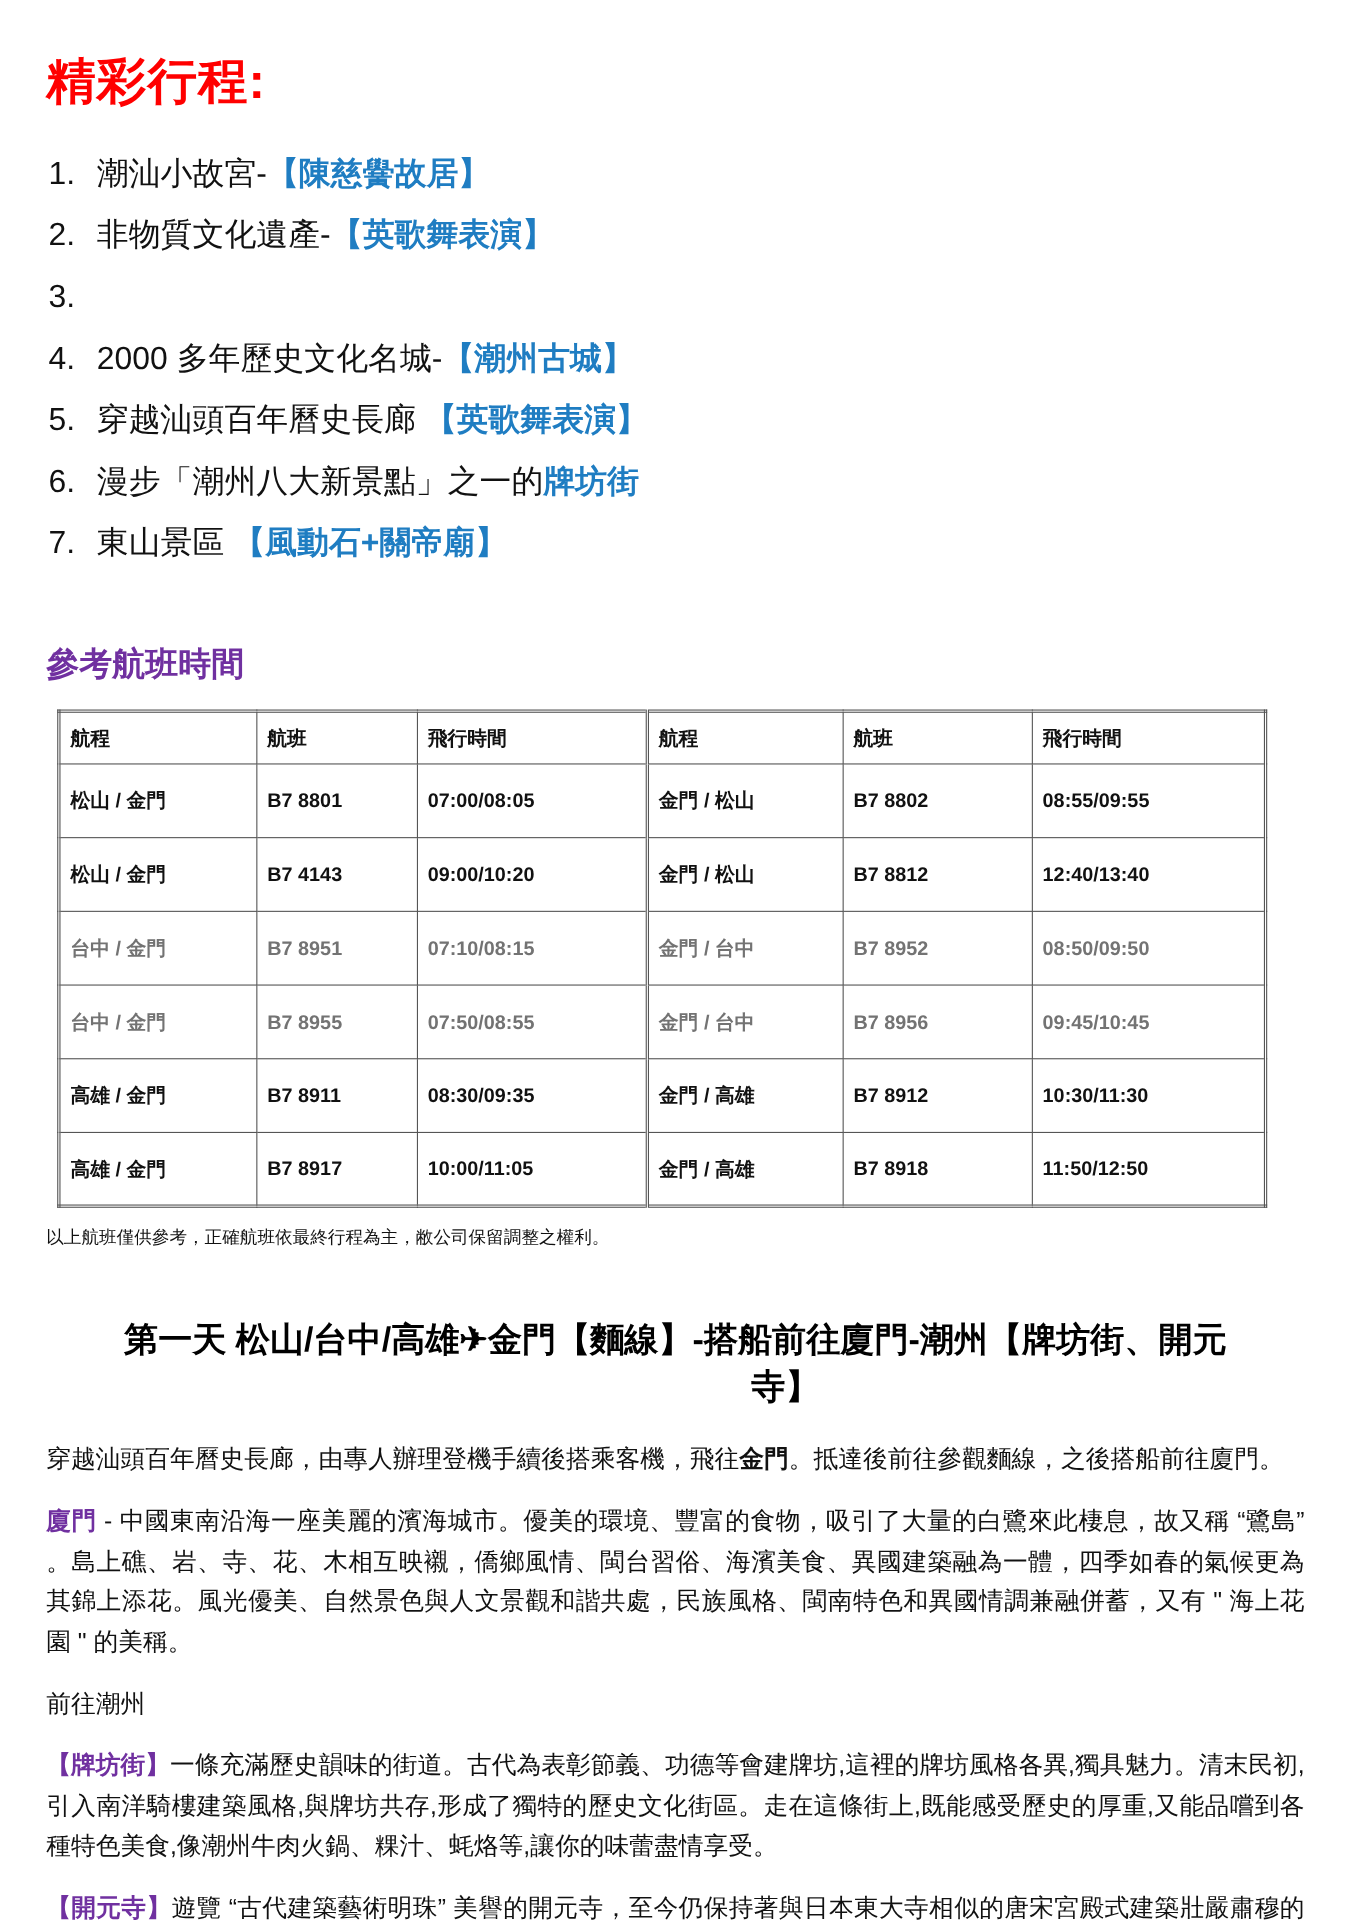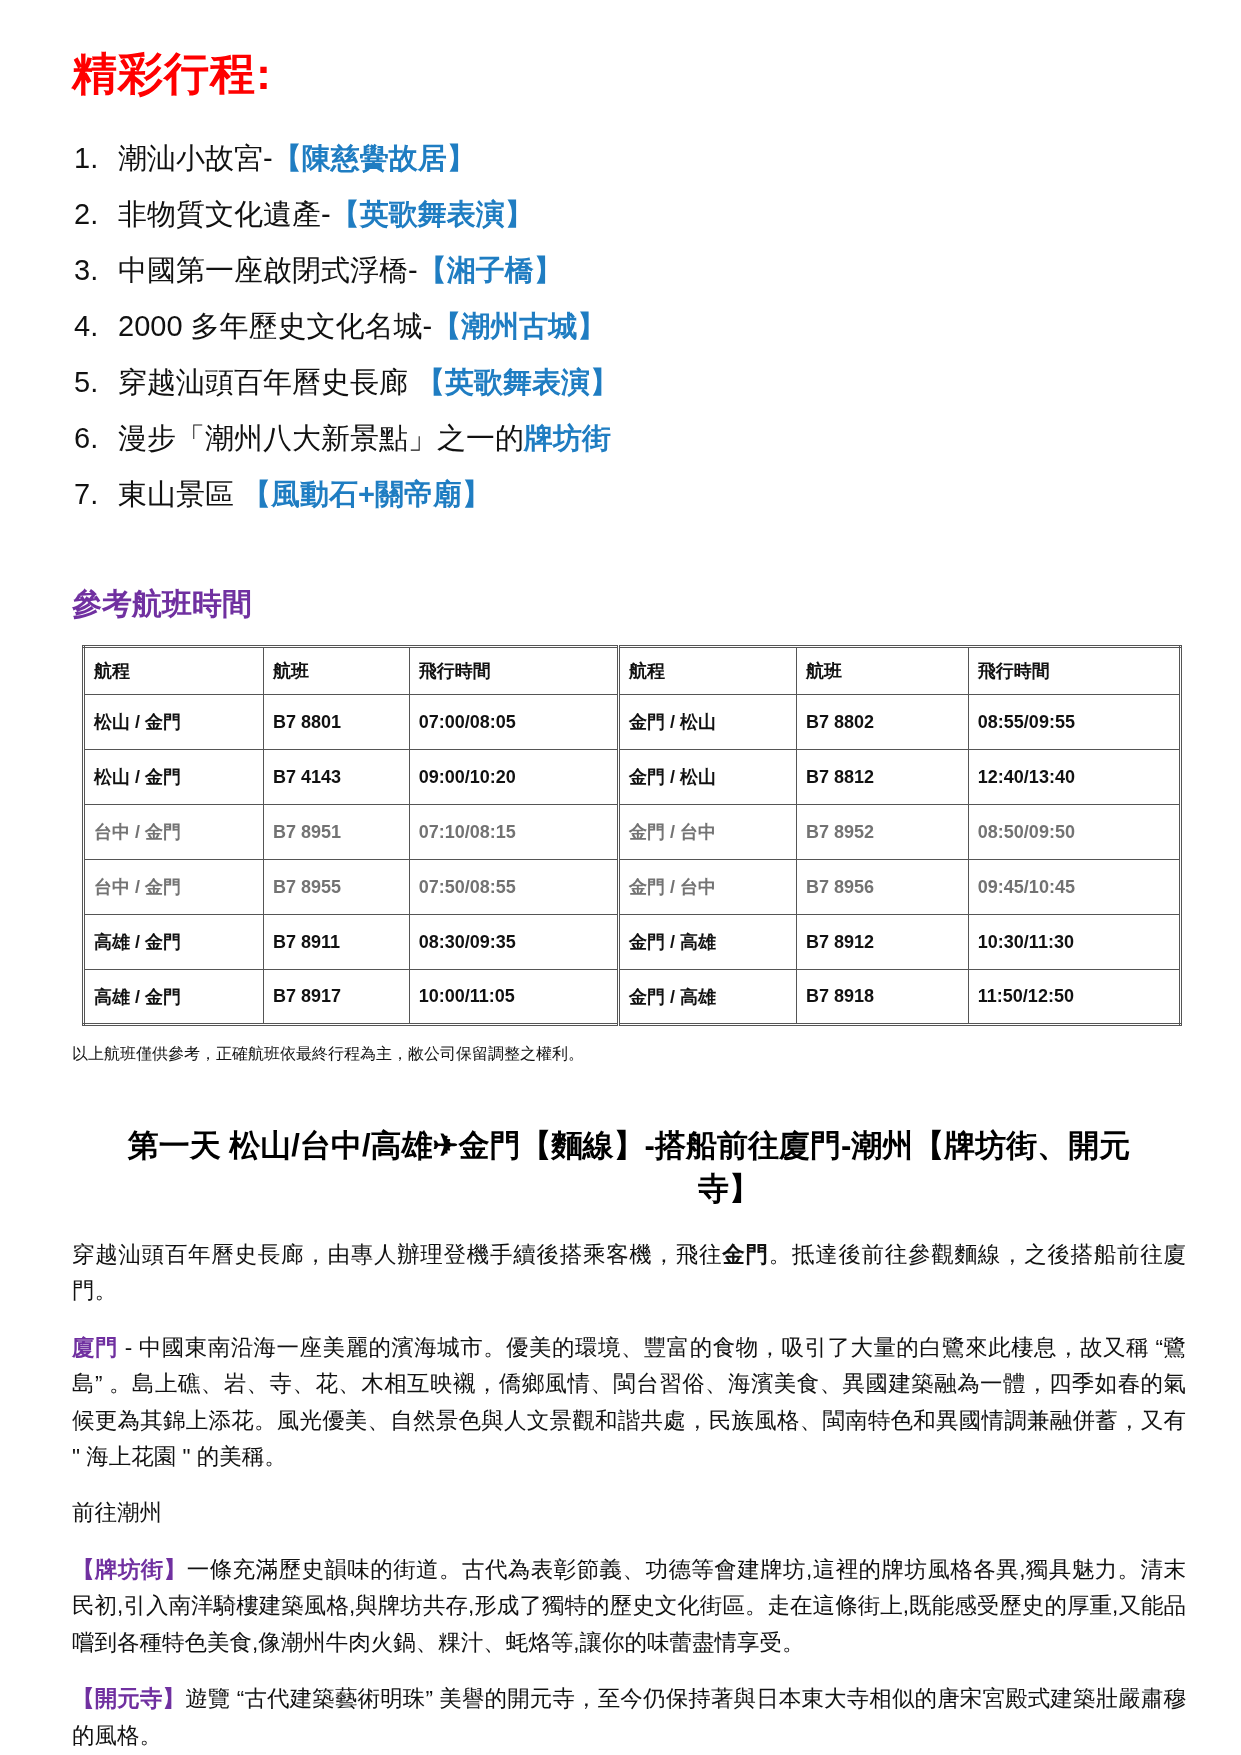--- a/index.html
+++ b/index.html
@@ -9,21 +9,21 @@
     width: 1241px;
     height: 1755px;
     font-family: "Liberation Sans", sans-serif;
     color: #111111;
     overflow: hidden;
   }
   .page {
     box-sizing: border-box;
     width: 1241px;
     height: 1755px;
-    padding: 44px 55px 0 72px;
+    padding: 44px 55px 0 42px;
   }
   
   .doc-title {
     margin: 0 0 26px 0;
     font-size: 45px;
     font-weight: bold;
     color: #ff0000;
     letter-spacing: 1px;
   }
   
@@ -61,21 +61,21 @@
     text-align: left;
     font-weight: 600;
     vertical-align: middle;
     white-space: nowrap;
     overflow: hidden;
   }
   table.flights th:nth-child(4), table.flights td:nth-child(4) {
     border-left: 3px double #555555;
   }
   table.flights thead tr { height: 48px; }
-  table.flights tbody tr { height: 55px; }
+  table.flights tbody tr { height: 67px; }
   tr.hl-blue td { color: #737373; }
   .flight-note {
     margin: 16px 0 0 0;
     font-size: 16px;
     line-height: 1.5;
   }
   
   .day-heading {
     margin: 58px 0 26px 0;
     font-size: 31px;
@@ -103,21 +103,20 @@
       <li>
         <span class="hl-num">1.</span>
         <span><span>潮汕小故宮-</span><span class="blue">【陳慈黌故居】</span></span>
       </li>
       <li>
         <span class="hl-num">2.</span>
         <span><span>非物質文化遺產-</span><span class="blue">【英歌舞表演】</span></span>
       </li>
       <li>
         <span class="hl-num">3.</span>
-        <span><span>中國第一座啟閉式浮橋-</span><span class="blue">【湘子橋】</span></span>
       </li>
       <li>
         <span class="hl-num">4.</span>
         <span><span>2000 多年歷史文化名城-</span><span class="blue">【潮州古城】</span></span>
       </li>
       <li>
         <span class="hl-num">5.</span>
         <span><span>穿越汕頭百年曆史長廊 </span><span class="blue">【英歌舞表演】</span></span>
       </li>
       <li>

